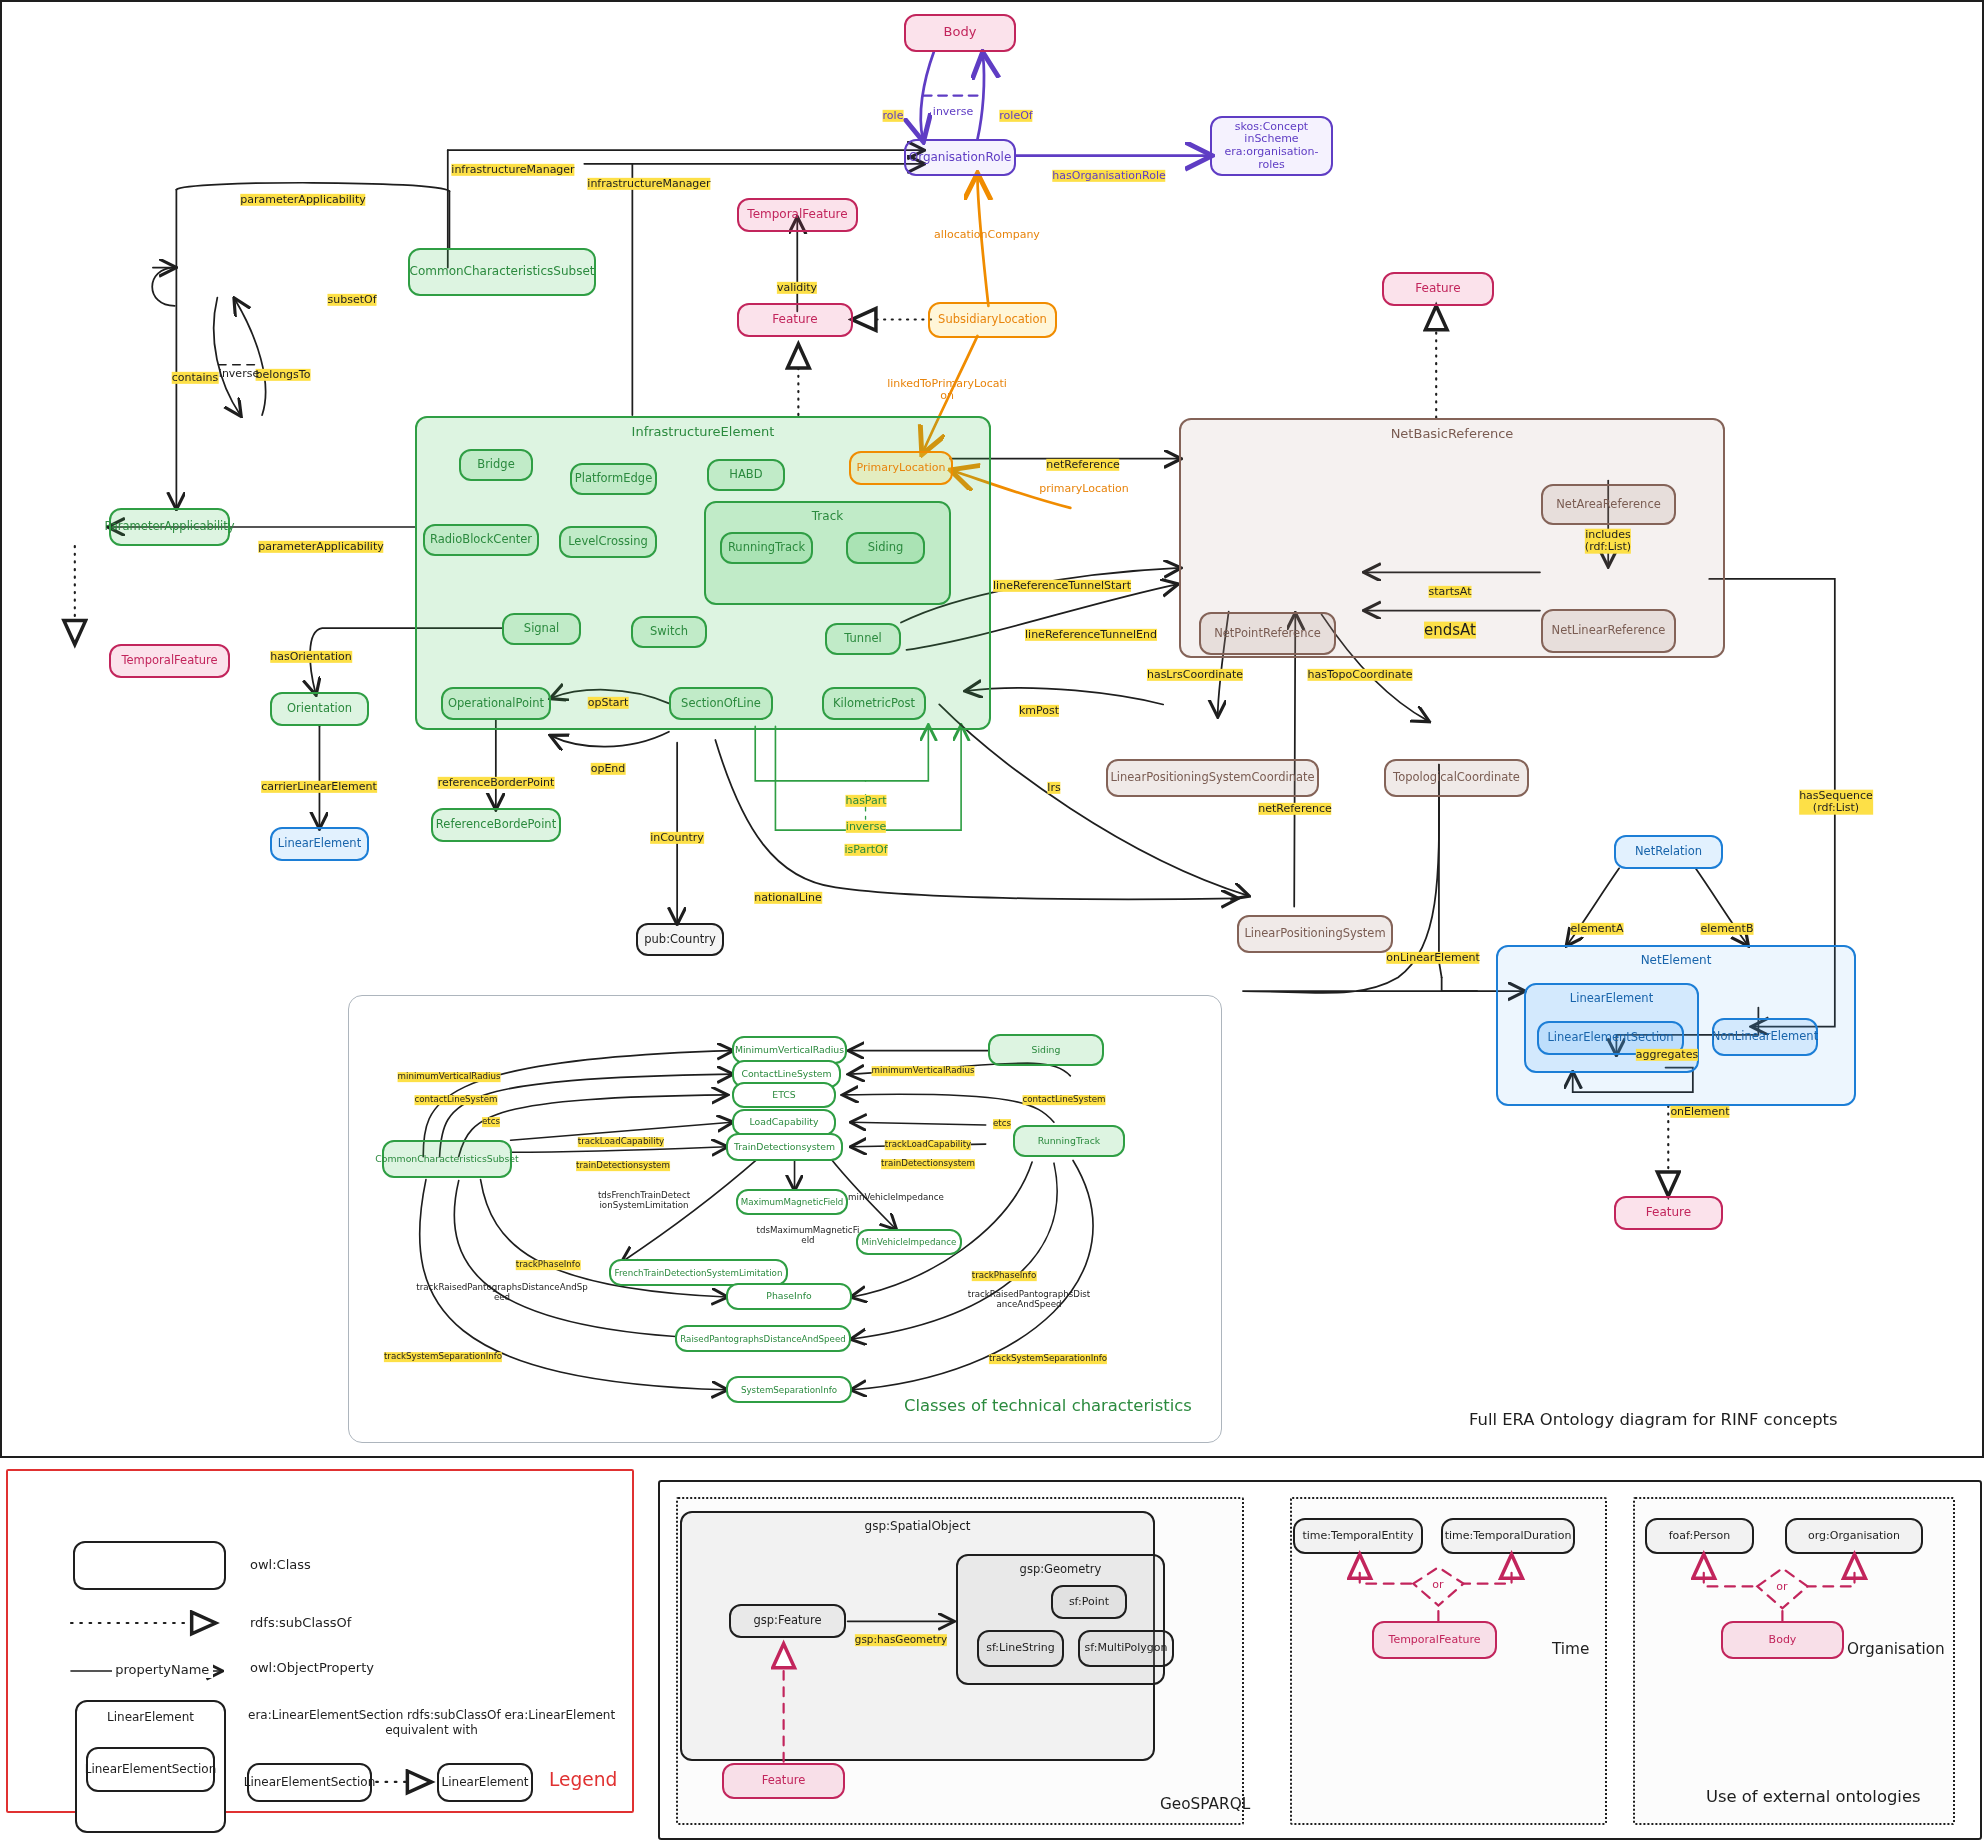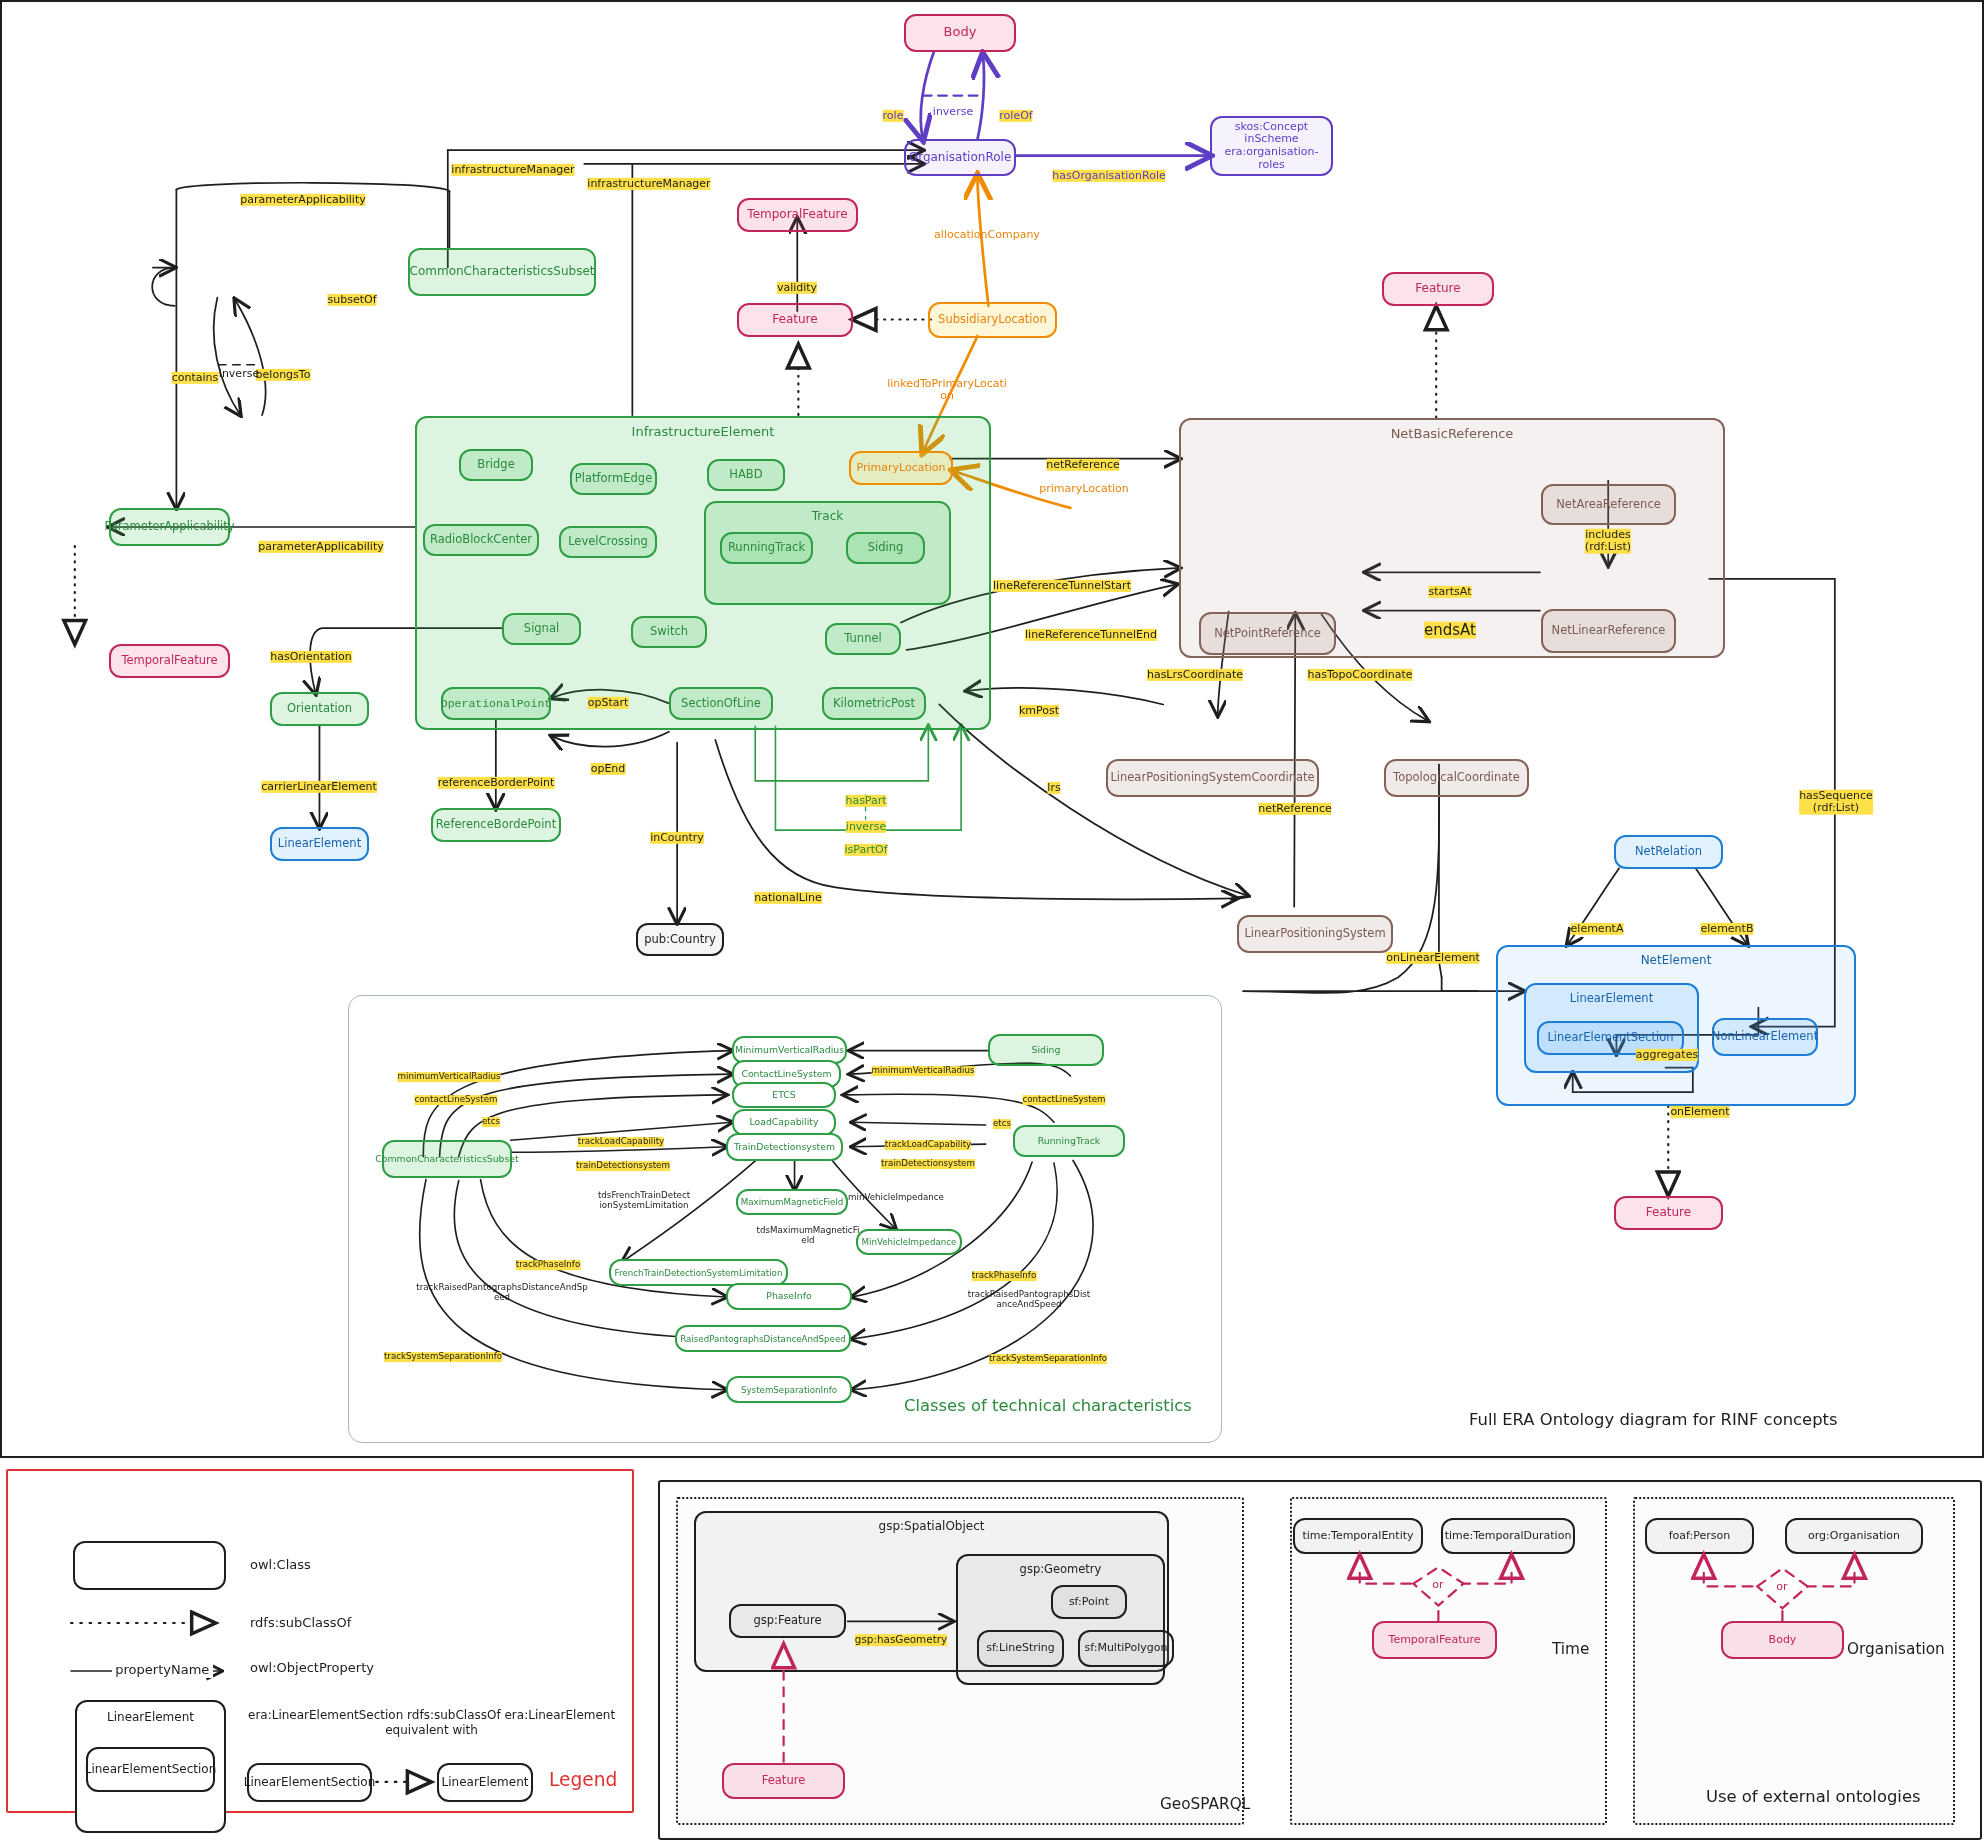--- a/index.html
+++ b/index.html
@@ -270,21 +270,21 @@
     </div>
 
   <div class="node greenF" style="left:631px;top:616px;width:76px;height:32px;font-size:11.5px;">
     <span class="lbl">Switch</span>
     </div>
 
   <div class="node greenF" style="left:825px;top:623px;width:76px;height:32px;font-size:11.5px;">
     <span class="lbl">Tunnel</span>
     </div>
 
-  <div class="node greenF" style="left:441px;top:687px;width:110px;height:33px;font-size:11.5px;font-family:Liberation Mono, monospace;">
+  <div class="node greenF" style="left:441px;top:687px;width:110px;height:33px;font-size:11.5px;">
     <span class="lbl">OperationalPoint</span>
     </div>
 
   <div class="node greenF" style="left:669px;top:687px;width:104px;height:33px;font-size:11.5px;">
     <span class="lbl">SectionOfLine</span>
     </div>
 
   <div class="node greenF" style="left:822px;top:687px;width:104px;height:33px;font-size:11.5px;">
     <span class="lbl">KilometricPost</span>
     </div>
@@ -513,21 +513,21 @@
     </div>
   <div class="node grayW" style="left:437px;top:1763px;width:96px;height:39px;font-size:12px;">
     <span class="lbl">LinearElement</span>
     </div>
 
   <div class="caption r" style="left:549px;top:1769px;font-size:18.6px;">Legend</div>
 
   <div class="panel solid" style="left:658px;top:1480px;width:1324px;height:360px;"></div>
 
   <div class="panel dotted" style="left:676px;top:1497px;width:568px;height:328px;"></div>
-  <div class="node group gray" style="left:694px;top:1511px;width:475px;height:161px;font-size:12px;">
+  <div class="node group gray" style="left:680px;top:1511px;width:475px;height:250px;font-size:12px;">
     <span class="lbl">gsp:SpatialObject</span>
     </div>
   <div class="node group gray" style="left:956px;top:1554px;width:209px;height:131px;font-size:11.5px;">
     <span class="lbl">gsp:Geometry</span>
     </div>
   <div class="node gray" style="left:729px;top:1604px;width:117px;height:34px;font-size:11.5px;">
     <span class="lbl">gsp:Feature</span>
     </div>
   <div class="node gray" style="left:1051px;top:1585px;width:76px;height:34px;font-size:11px;">
     <span class="lbl">sf:Point</span>

